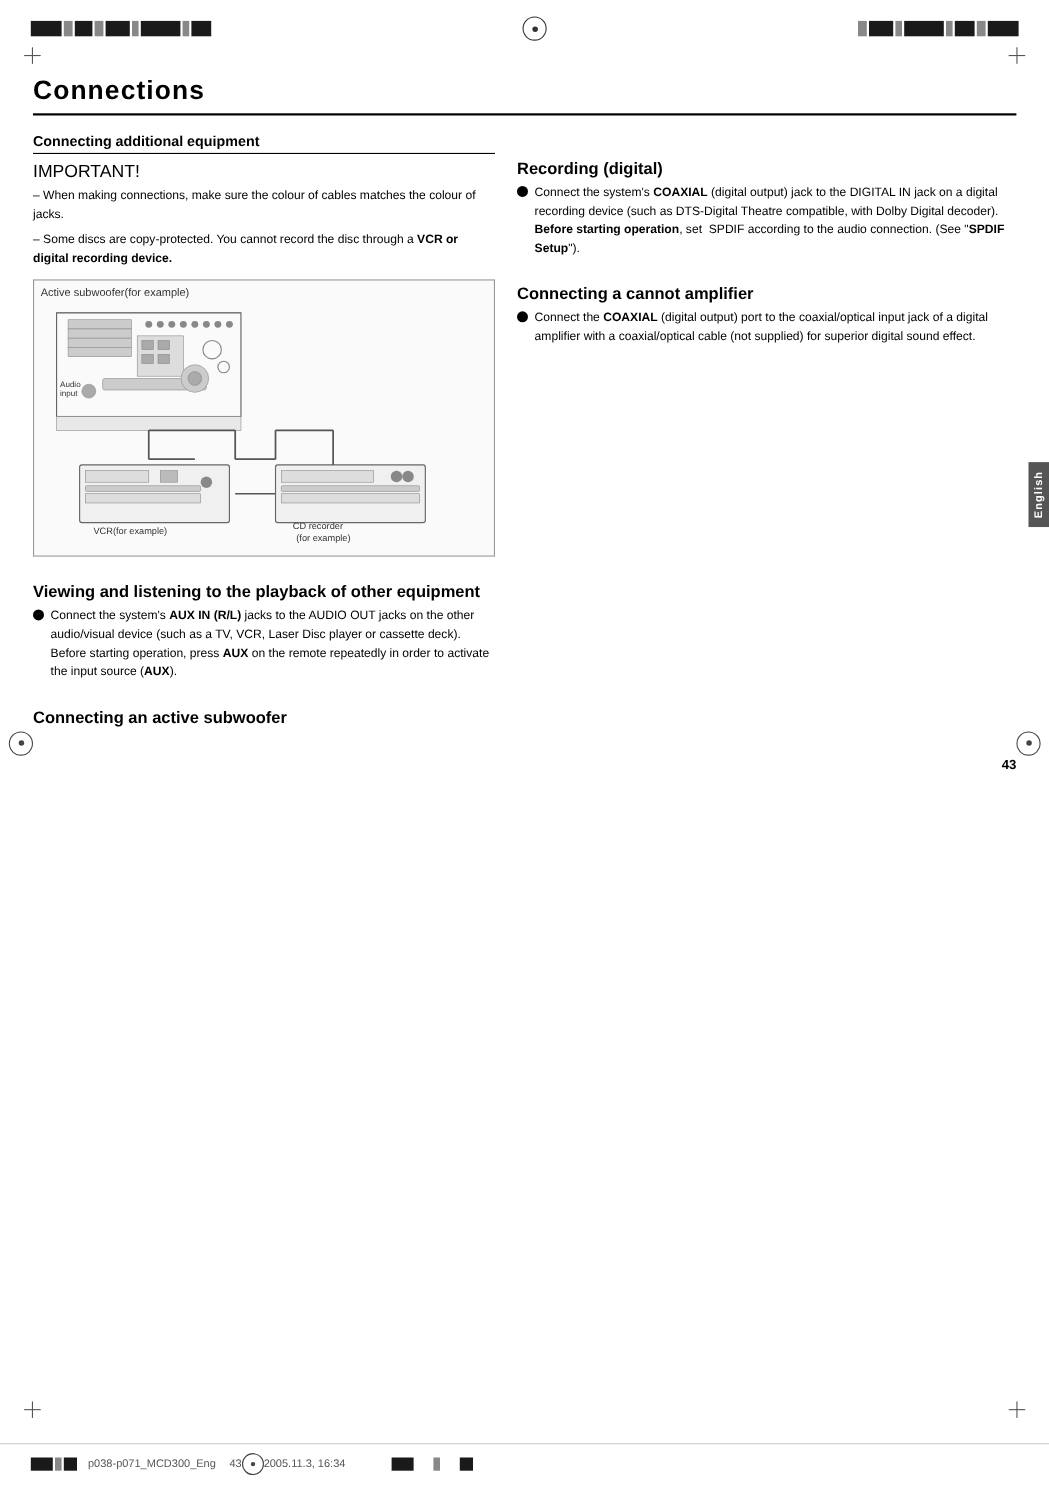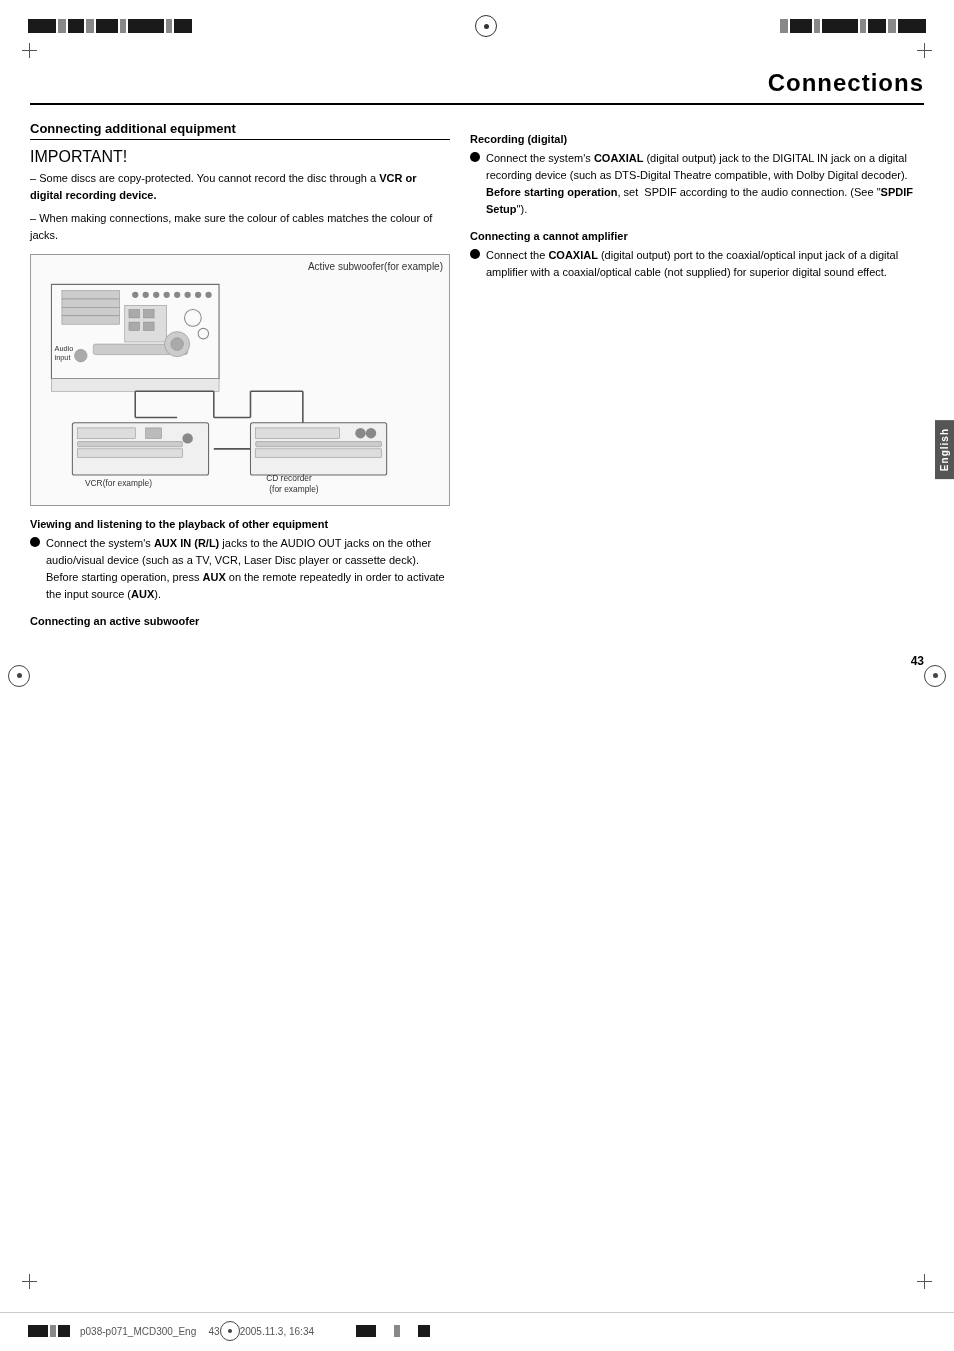--- a/index.html
+++ b/index.html
@@ -38,24 +38,24 @@
 
     .section-title {
       font-size: 13px;
       font-weight: bold;
       margin-bottom: 6px;
       border-bottom: 1.5px solid #000;
       padding-bottom: 3px;
     }
 
     .subsection-title {
-      font-size: 11px;
+      font-size: 15px;
       font-weight: bold;
       margin-bottom: 5px;
-      margin-top: 12px;
+      margin-top: 24px;
     }
 
     .important-label {
       font-size: 16px;
       font-weight: normal;
       margin-bottom: 4px;
       margin-top: 8px;
     }
 
     .body-text {
@@ -91,21 +91,20 @@
     .bullet-text b {
       font-weight: bold;
     }
 
     
     .diagram-box {
       border: 1px solid #999;
       margin: 10px 0;
       padding: 6px;
       background: #fafafa;
-      text-align: right;
     }
 
     .diagram-label {
       font-size: 10px;
       color: #333;
       margin-bottom: 4px;
     }
 
     .diagram-svg-area {
       width: 100%;
@@ -265,21 +264,21 @@
       <div class="deco-block-light" style="width:8px;"></div>
       <div class="deco-block-dark" style="width:28px;"></div>
     </div>
   </div>
 
   <div class="top-corners">
     <div class="tc-tl"></div>
     <div class="tc-tr"></div>
   </div>
 
-  <div style="margin: 6px 30px 0 30px; border-bottom: 2px solid #000; text-align: right; padding-bottom: 6px;">
+  <div style="margin: 6px 30px 0 30px; border-bottom: 2px solid #000; padding-bottom: 6px;">
     <span class="page-title">Connections</span>
   </div>
 
   <div class="side-left-reg">
     <div class="side-reg-sym">
         <div class="side-reg-dot"></div>
       </div>
   </div>
 
   <div class="side-right-reg">
@@ -292,24 +291,24 @@
 
   <div class="main-content">
 
     <div class="left-col">
 
       <div class="section-title">Connecting additional equipment</div>
 
       <div class="important-label">IMPORTANT!</div>
 
       <div class="body-text">
+        – When making connections, make sure the colour of cables matches the colour of jacks.
+      </div>
+      <div class="body-text">
         – Some discs are copy-protected. You cannot record the disc through a <b>VCR or digital recording device.</b>
-      </div>
-      <div class="body-text">
-        – When making connections, make sure the colour of cables matches the colour of jacks.
       </div>
 
       <div class="diagram-box">
         <div class="diagram-label">Active subwoofer(for example)</div>
         <svg class="diagram-svg-area" viewBox="0 0 380 210" xmlns="http://www.w3.org/2000/svg">
 
           <rect x="10" y="8" width="160" height="90" fill="none" stroke="#666" stroke-width="1"></rect>
 
           <line x1="10" y1="8" x2="170" y2="8" stroke="#666" stroke-width="0.5"></line>
 

